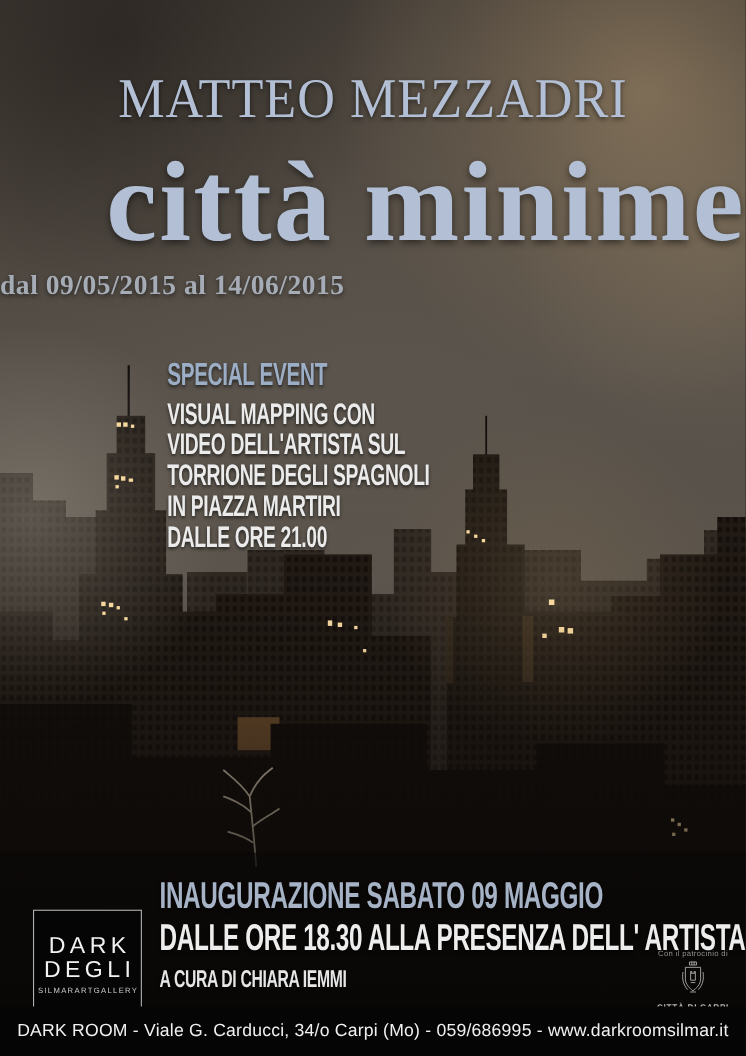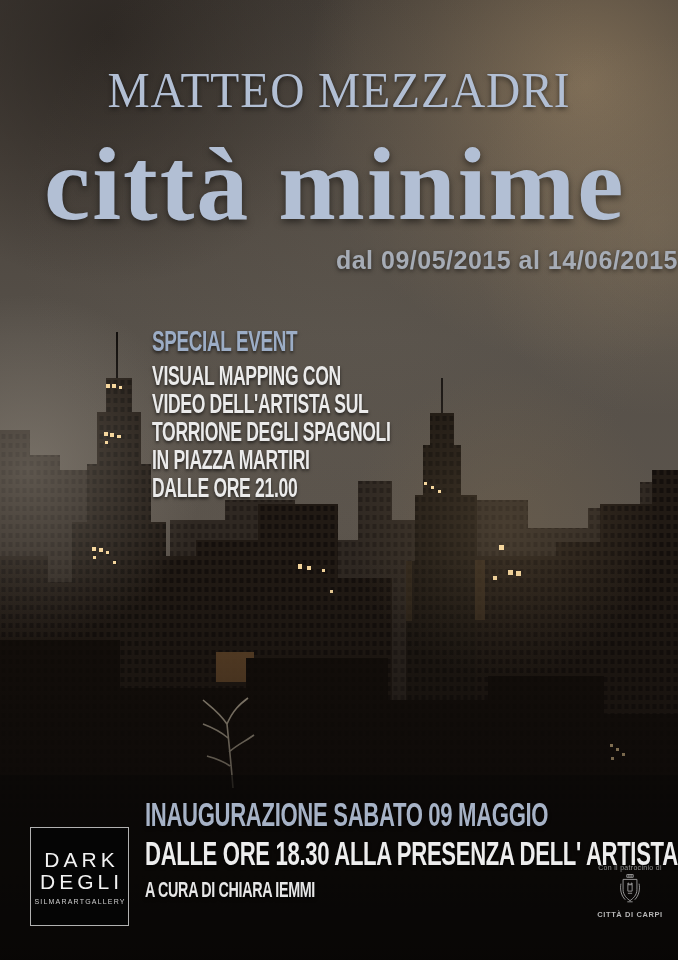--- a/index.html
+++ b/index.html
@@ -8,25 +8,25 @@
   #bg{position:absolute;inset:0;}
   #bg svg{display:block;}
 
   .ovl{position:absolute;margin:0;}
 
   
   .artist{left:0;right:0;top:64px;text-align:center;
           font-family:"Liberation Serif",serif;font-weight:normal;font-size:51px;line-height:52px;
           color:#b2bfd4;letter-spacing:1px;transform:scaleX(.93);transform-origin:50% 0;
           text-shadow:0 2px 5px rgba(0,0,0,.55);}
-  .title{left:0;right:0;top:130px;text-align:left;
+  .title{left:0;right:0;top:130px;text-align:right;
          font-family:"Liberation Serif",serif;font-weight:bold;font-size:104px;line-height:108px;
          color:#b2bfd4;letter-spacing:2px;text-shadow:0 3px 7px rgba(0,0,0,.5);margin-left:44px;}
-  .dates{left:0;right:0;top:246px;text-align:right;
-         font-family:Liberation Sans, sans-serif;font-weight:bold;font-size:25px;line-height:28px;
+  .dates{left:0;right:0;top:246px;text-align:left;
+         font-family:Liberation Serif, serif;font-weight:bold;font-size:25px;line-height:28px;
          color:#a6acb6;letter-spacing:.5px;text-shadow:0 2px 4px rgba(0,0,0,.5);}
 
   
   .cond{font-family:"Liberation Sans",sans-serif;font-weight:bold;white-space:nowrap;
         transform:scaleX(.65);transform-origin:0 0;letter-spacing:-.5px;
         text-shadow:0 2px 4px rgba(0,0,0,.6);}
   .sp-block{left:152px;top:308px;margin-top:17px;}
   .sp-head{font-size:29px;line-height:33px;color:#9cadc6;}
   .sp-line{font-size:27px;line-height:28px;color:#ebebeb;}
   .sp-gap{height:4px;}
@@ -272,14 +272,17 @@
           <path d="M5.5,6 h13 v9.5 c0,5.5 -4,8.5 -6.5,10.5 c-2.5,-2 -6.5,-5 -6.5,-10.5 z"></path>
           <path d="M10,11 h4 v6 h-4 z M10,11 v-1.5 h1 v1.5 M13,11 v-1.5 h1 v1.5"></path>
           <path d="M3.5,10 c-1,5 0,11 4,15 M20.5,10 c1,5 0,11 -4,15"></path>
           <path d="M10,19 h4 M9.5,27 h5"></path>
         </g>
       </svg>
     </div>
     <div class="patro-city">CITTÀ DI CARPI</div>
   </div>
 
+  <div class="ovl footer">
+    <div class="footer-text">DARK ROOM -  Viale G. Carducci, 34/o Carpi (Mo) - 059/686995 - www.darkroomsilmar.it</div>
+  </div>
 
 </div>
 
 </body></html>

